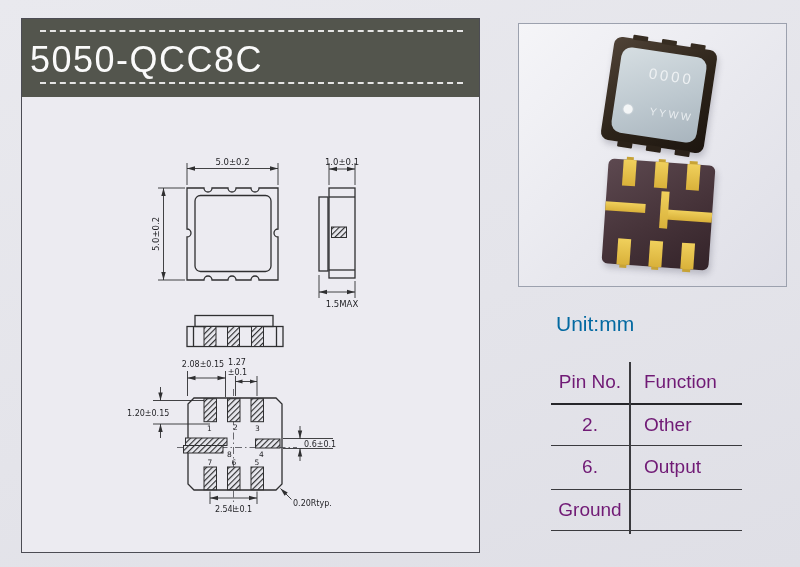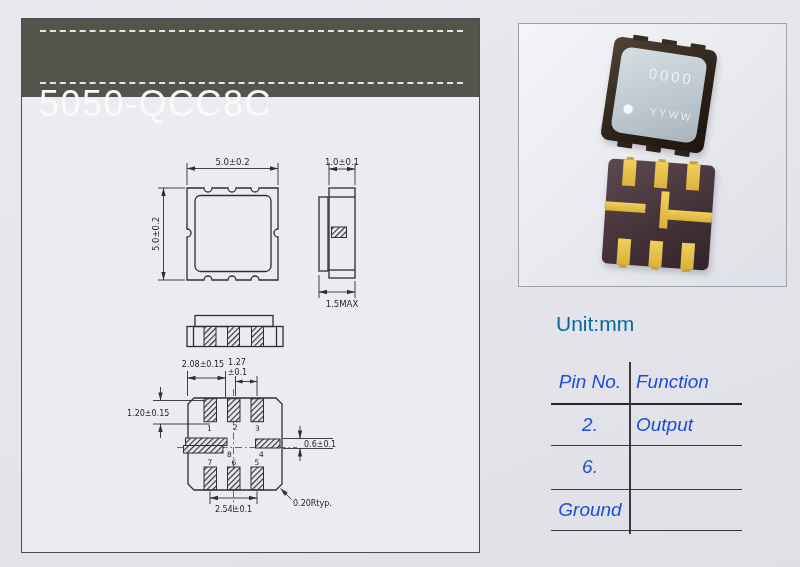--- a/index.html
+++ b/index.html
@@ -13,22 +13,22 @@
     position:absolute;left:21px;top:18px;width:459px;height:535px;
     border:1px solid #4c4c54;background:#ecebf1;box-sizing:border-box;
   }
   .header-bar{
     position:absolute;left:0;top:0;right:0;height:78px;background:#53554d;
   }
   .dashline{position:absolute;left:18px;right:16px;height:0;border-top:2px dashed rgba(255,255,255,.85);}
   .dashline.top{top:11px;}
   .dashline.bot{top:63px;}
   .part-title{
-    position:absolute;left:17px;top:20px;color:#fafafa;font-size:36px;
-    letter-spacing:1.5px;font-weight:400;margin-top:44px;
+    position:absolute;left:8px;top:20px;color:#fafafa;font-size:36px;
+    letter-spacing:1.5px;font-weight:400;
   }
   svg.drawing{position:absolute;left:0;top:78px;}
   .ln{stroke:#2f2f31;stroke-width:1.3;fill:none;}
   .thin{stroke:#2f2f31;stroke-width:0.9;fill:none;}
   .cl{stroke:#46464c;stroke-width:0.8;fill:none;stroke-dasharray:7 3 1.5 3;}
   .arr{fill:#2f2f31;stroke:none;}
   .dim{font:8.5px "DejaVu Sans",sans-serif;fill:#1f1f23;}
   .dim-sm{font:8px "DejaVu Sans",sans-serif;fill:#1f1f23;}
   .pin-num{font:7.5px "DejaVu Sans",sans-serif;fill:#1f1f23;}
   
@@ -65,29 +65,29 @@
   .gp-b{bottom:0;height:25%;width:12.5%;}
   .gp1{left:14%;} .gp2{left:44%;} .gp3{left:73.5%;}
   .strip-l{left:0;top:41%;width:37%;height:9%;}
   .strip-r{left:57%;top:45%;width:43%;height:9%;}
   .cbar{left:51%;top:28%;width:8%;height:35%;}
   .bump{position:absolute;width:7%;height:4px;background:#c7a336;}
   .bump.t{top:-3px;} .bump.b{bottom:-3px;}
   .bu1{left:16.5%;} .bu2{left:46.5%;} .bu3{left:76%;}
   
   .unit-note{position:absolute;left:556px;top:312px;font-size:21px;color:#0369a1;}
-  .pin-table{position:absolute;left:551px;top:362px;width:191px;color:#1d4ed8;font-size:19px;font-style:italic;}
+  .pin-table{position:absolute;left:551px;top:362px;width:191px;color:#701a75;font-size:19px;}
   .pt-vline{position:absolute;left:78px;top:0;width:1.5px;height:172px;background:#3a3a3e;}
   .pt-row{display:flex;align-items:center;}
   .pt-row.hdr{height:40.5px;border-bottom:2.5px solid #26262a;}
   .pt-row.r1{height:40px;border-bottom:1.4px solid #3a3a3e;}
   .pt-row.r2{height:43.5px;border-bottom:1.4px solid #3a3a3e;}
   .pt-row.r3{height:40px;border-bottom:1.4px solid #3a3a3e;}
   .c1{width:78px;text-align:center;}
-  .c2{flex:1;padding-left:7px;text-align:left;}
+  .c2{flex:1;padding-left:15px;text-align:left;}
 </style>
 </head>
 <body>
 
 <div class="panel">
   <div class="header-bar">
     <div class="dashline top"></div>
     <div class="part-title">5050-QCC8C</div>
     <div class="dashline bot"></div>
   </div>
@@ -256,21 +256,22 @@
 <div class="unit-note">Unit:mm</div>
 
 <div class="pin-table">
   <div class="pt-vline"></div>
   <div class="pt-row hdr">
     <div class="c1">Pin No.</div>
     <div class="c2">Function</div>
   </div>
   <div class="pt-row r1">
     <div class="c1">2.</div>
-    <div class="c2">Output</div>
+    <div class="c2">Other</div>
   </div>
   <div class="pt-row r2">
     <div class="c1">6.</div>
+    <div class="c2">Output</div>
   </div>
   <div class="pt-row r3">
     <div class="c1">Ground</div>
   </div>
 </div>
 
 </body></html>

